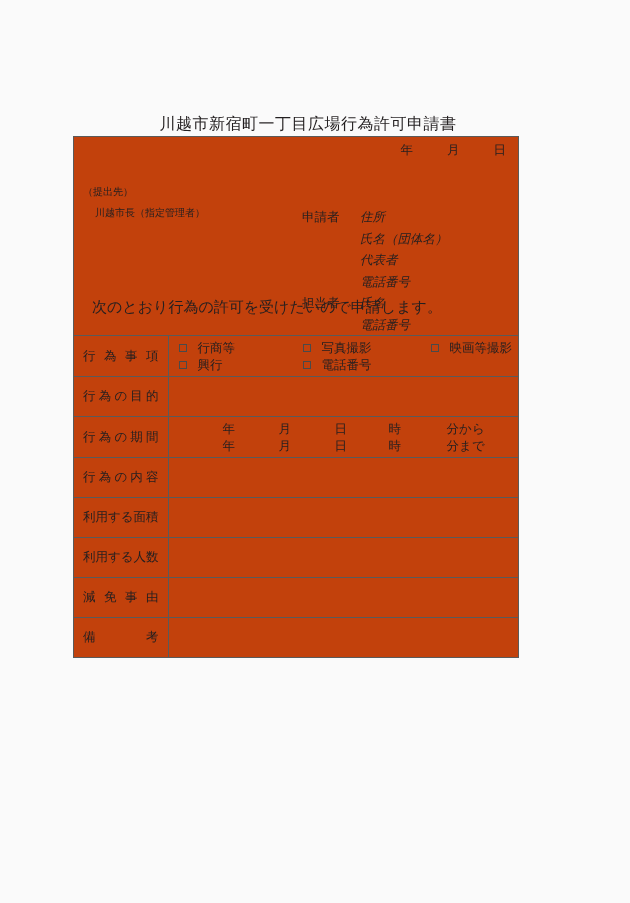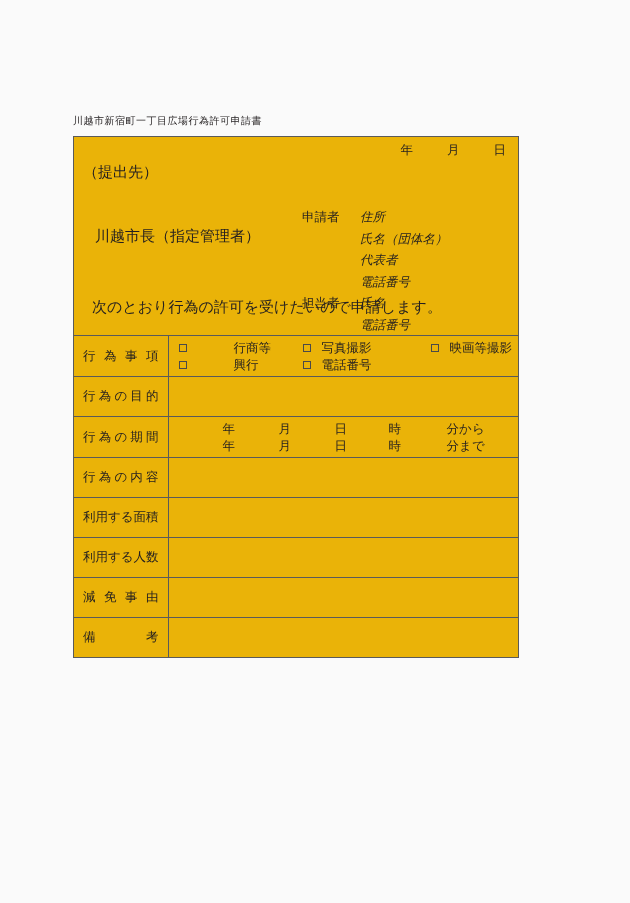--- a/index.html
+++ b/index.html
@@ -30,36 +30,36 @@
     top: 91px;
     font-size: 13px;
     letter-spacing: 0.5px;
     white-space: nowrap;
   }
   .doc-title {
     position: absolute;
     left: 73px;
     top: 114px;
     width: 470px;
-    text-align: left;
-    font-size: 10px;
+    text-align: center;
+    font-size: 16px;
     letter-spacing: 0.5px;
     white-space: nowrap;
   }
 
   
   .form-table {
     position: absolute;
     left: 73px;
     top: 136px;
     width: 417px;
     border: 1px solid #5a5a5a;
     border-collapse: collapse;
     box-sizing: border-box;
-    background: #eab308;
+    background: #c2410c;
   }
 
   
   .head-block {
     border-bottom: 1px solid #5a5a5a;
     padding: 0;
     position: relative;
     height: 199px;
     box-sizing: border-box;
   }
@@ -72,27 +72,26 @@
     white-space: nowrap;
   }
   .date-line span { display: inline-block; }
   .dl-y { margin-right: 34px; }
   .dl-m { margin-right: 34px; }
   .dl-d { margin-right: 2px; }
 
   .addressee-wrap {
     position: absolute;
     left: 9px;
-    top: 25px;
-    font-size: 15px;
+    top: 44px;
+    font-size: 10px;
     line-height: 21px;
   }
   .addressee-sub {
     padding-left: 12px;
-    margin-top: 43px;
   }
 
   .applicant-grid {
     position: absolute;
     left: 228px;
     top: 70px;
     font-size: 12.5px;
     line-height: 21.5px;
   }
   .ap-row {
@@ -152,21 +151,21 @@
   .check-line {
     display: flex;
     line-height: 17px;
     font-size: 12.5px;
   }
   .check-item {
     display: flex;
     align-items: center;
     white-space: nowrap;
   }
-  .ci-1 { width: 124px; flex: 0 0 124px; gap: 36px; }
+  .ci-1 { width: 124px; flex: 0 0 124px; }
   .ci-2 { width: 128px; flex: 0 0 128px; }
   .ci-3 { flex: 0 0 auto; }
   .box {
     display: inline-block;
     width: 8px;
     height: 8px;
     border: 1px solid #4a4a4a;
     margin-right: 11px;
     box-sizing: border-box;
     background: transparent;

